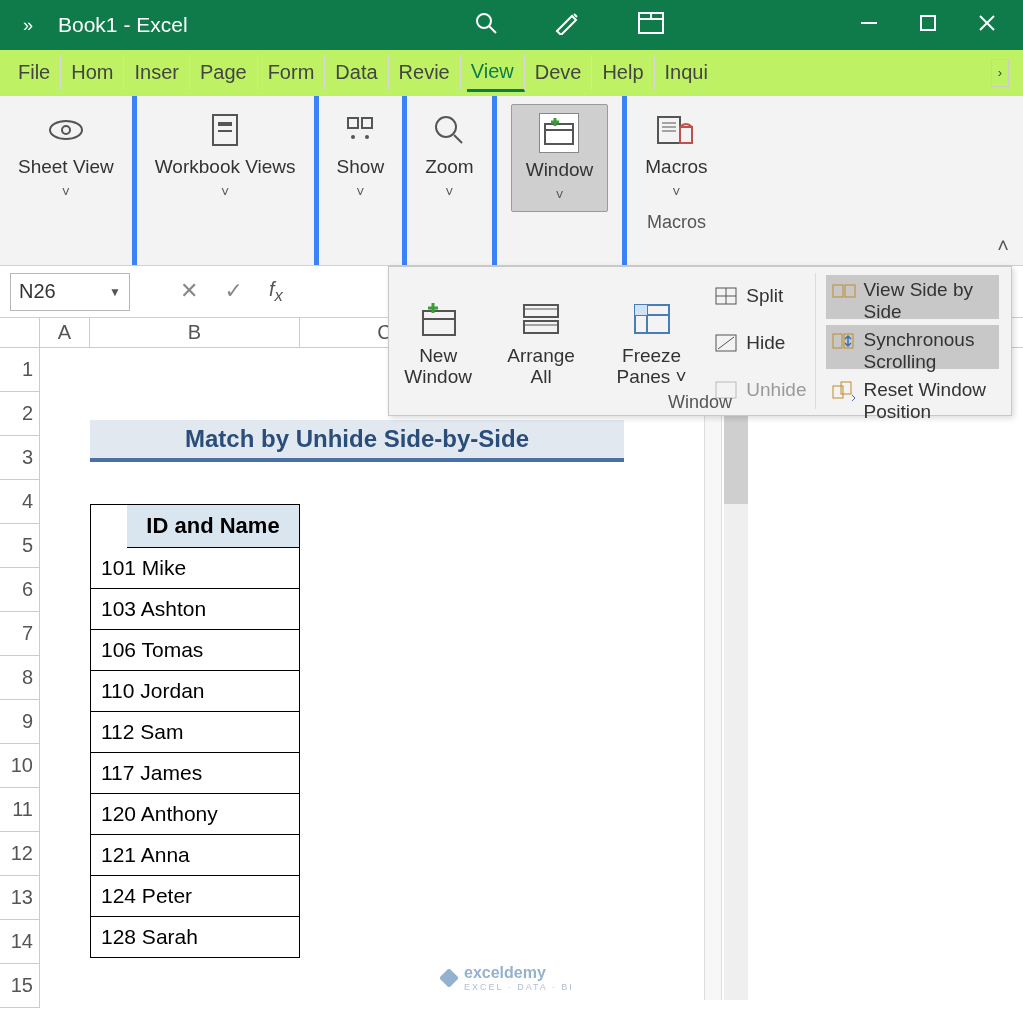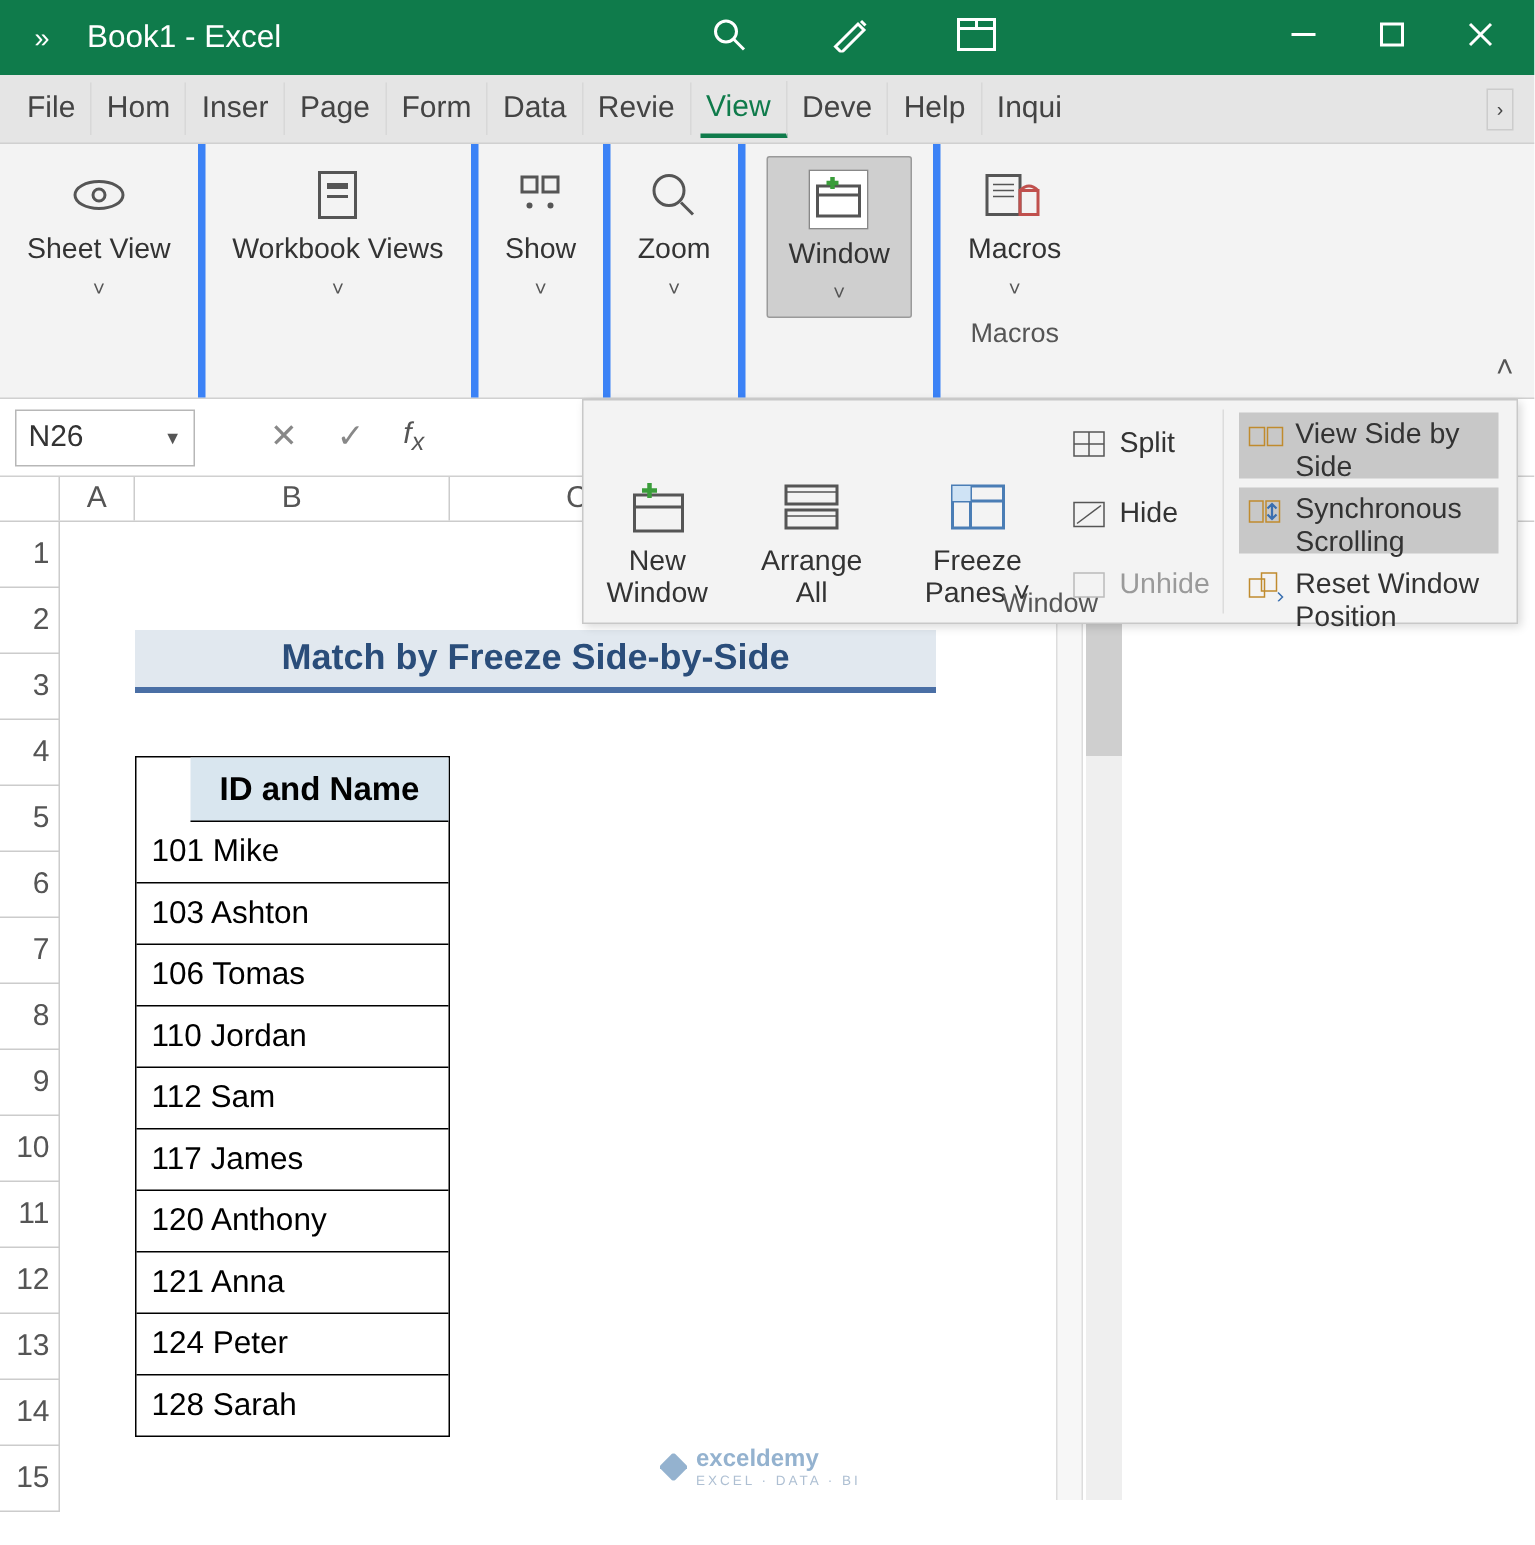--- a/index.html
+++ b/index.html
@@ -7,39 +7,39 @@
 
   
   .titlebar { height: 50px; background: #0f7b4b; color: #fff; display: flex; align-items: center; padding: 0 6px; }
   .titlebar .overflow-btn { width: 44px; text-align: center; font-size: 18px; }
   .titlebar .title { font-size: 21px; margin-left: 8px; flex: 0 0 auto; width: 220px;}
   .titlebar .title-icons { display: flex; gap: 56px; align-items: center; flex: 1; justify-content: center; }
   .titlebar .win-controls { display: flex; gap: 40px; align-items: center; margin-left: auto; padding-right: 20px;}
   .titlebar svg, .titlebar .glyph { stroke: #fff; fill: none; }
 
   
-  .tabs { height: 46px; background: #e5e5e5; display: flex; align-items: center; padding: 0 14px; font-size: 20px; color: #444; gap: 6px; border-bottom: 1px solid #d0d0d0;}
+  .tabs { height: 46px; background: #bef264; display: flex; align-items: center; padding: 0 14px; font-size: 20px; color: #444; gap: 6px; border-bottom: 1px solid #d0d0d0;}
   .tabs .tab { padding: 6px 4px; border-right: 1px solid #d8d8d8; padding-right: 10px; }
   .tabs .tab.active { color: #0f7b4b; border-bottom: 3px solid #0f7b4b; font-weight: 500;}
   .tabs .scroll-right { margin-left: auto; border:1px solid #ccc; width:18px; height:28px; display:flex; align-items:center; justify-content:center; font-size:13px;}
 
   
   .ribbon { height: 170px; background: #f3f3f3; display: flex; border-bottom: 1px solid #d0d0d0; position: relative;}
   .ribbon-group { display: flex; flex-direction: column; align-items: center; justify-content: flex-start; padding: 8px 14px 0 14px; border-right: 5px solid #3b82f6; }
   .ribbon-group.no-sep { border-right: none; }
   .ribbon-btn { display: flex; flex-direction: column; align-items: center; gap: 6px; font-size: 19px; color: #333; padding: 6px 4px; text-align: center; line-height: 1.15;}
   .ribbon-btn.pressed { background: #cfcfcf; border: 1px solid #9a9a9a; border-radius: 2px;}
   .ribbon-icon { width: 40px; height: 40px; display: flex; align-items: center; justify-content: center; }
   .caret::after { content: "˅"; display: block; font-size: 14px; color: #555; }
   .group-label { font-size: 18px; color: #555; padding: 6px 0 4px 0;}
   .collapse-caret { position: absolute; right: 14px; bottom: 8px; font-size: 20px; color:#555;}
 
   
   .window-panel { position: absolute; top: 266px; left: 388px; width: 624px; height: 150px; background: #f3f3f3; border: 1px solid #c8c8c8; box-shadow: 2px 2px 6px rgba(0,0,0,.15); display: flex; padding: 6px 8px; z-index: 50;}
-  .wp-left { display: flex; gap: 22px; align-items: flex-end; padding-top: 2px;}
+  .wp-left { display: flex; gap: 22px; align-items: center; padding-top: 2px;}
   .wp-big { display: flex; flex-direction: column; align-items: center; font-size: 19px; color:#333; text-align:center; line-height:1.1; padding: 2px 6px;}
   .wp-big .ic { width: 46px; height: 46px; margin-bottom: 4px; display:flex; align-items:center; justify-content:center;}
   .wp-mid { display: flex; flex-direction: column; gap: 10px; padding: 4px 8px 0 14px; font-size: 19px; color:#333;}
   .wp-mid .row { display: flex; align-items: center; gap: 8px;}
   .wp-mid .row.disabled { color: #9a9a9a;}
   .wp-right { display: flex; flex-direction: column; gap: 6px; padding: 2px 4px 0 10px; font-size: 19px; color:#333; border-left:1px solid #dcdcdc;}
   .wp-right .row { display: flex; align-items: flex-start; gap: 8px; padding: 4px 6px;}
   .wp-right .row.hl { background: #c8c8c8; }
   .panel-footer { position:absolute; bottom:2px; left:0; right:0; text-align:center; font-size:18px; color:#555;}
   .sm-ic { width:24px; height:24px; display:flex; align-items:center; justify-content:center; flex-shrink:0;}
@@ -382,21 +382,21 @@
             <rect x="9" y="1" width="10" height="12" stroke="#c08b2e" fill="none"></rect>
             <path d="M20 14 L23 17 L20 20" stroke="#3a6fb0" fill="none"></path>
           </svg>
         </span>
       <span>Reset Window Position</span>
     </div>
   </div>
   <div class="panel-footer">Window</div>
 </div>
 
-<div class="sheet-title">Match by Freeze Side-by-Side</div>
+<div class="sheet-title">Match by Unhide Side-by-Side</div>
 <div class="data-table">
   <div class="hdr">ID and Name</div>
   <div id="data-rows">
       <div class="cell">101 Mike</div>
       <div class="cell">103 Ashton</div>
       <div class="cell">106 Tomas</div>
       <div class="cell">110 Jordan</div>
       <div class="cell">112 Sam</div>
       <div class="cell">117 James</div>
       <div class="cell">120 Anthony</div>

